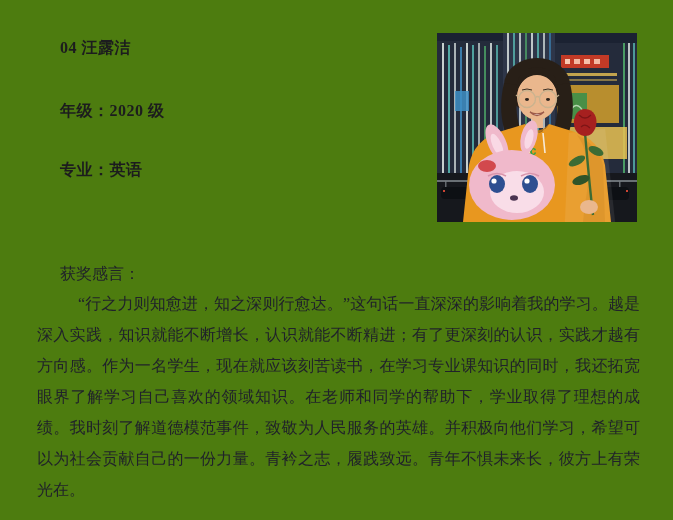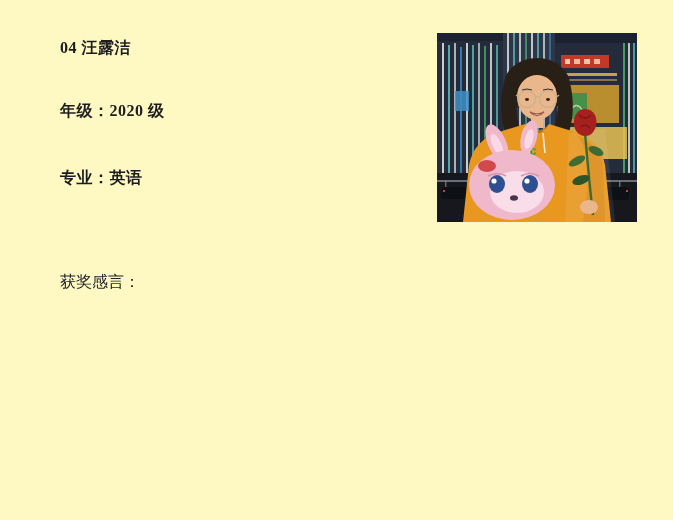--- a/index.html
+++ b/index.html
@@ -5,44 +5,43 @@
   html, body { margin: 0; padding: 0; }
   body {
     width: 673px; height: 520px;
     background: #ffffff;
     font-family: "Liberation Serif", "DejaVu Serif", serif;
     overflow: hidden;
   }
   .page {
     position: relative;
     width: 673px; height: 520px;
-    background: #fef9c3;
+    background: #4d7c0f;
   }
   .hline {
     position: absolute;
     left: 60px;
     font-size: 16px;
     line-height: 20px;
     font-weight: bold;
     color: #1c1c1e;
     letter-spacing: 0.5px;
     white-space: nowrap;
   }
   .hline.idname  { top: 38px; }
   .hline.grade   { top: 101px; text-align: center; }
-  .hline.major   { top: 168px; }
+  .hline.major   { top: 160px; }
   .speech-heading {
     position: absolute;
     left: 60px; top: 264px;
     font-size: 16px;
     line-height: 20px;
     font-weight: normal;
     color: #20222a;
     white-space: nowrap;
-    margin-top: 8px;
   }
   .speech-paragraph {
     position: absolute;
     left: 37px; top: 288px;
     width: 603px;
     margin: 0;
     font-size: 16px;
     line-height: 31px;
     color: #20222a;
     text-align: justify;
@@ -197,14 +196,15 @@
           <path d="M143,98 L148,104 L153,98 Z" fill="#3c6b34"></path>
           <path d="M148,76 C157,76 161,85 159,93 C157,100 153,103 148,103 C143,103 138,99 137,92 C136,84 140,76 148,76 Z" fill="#a6201f"></path>
           <path d="M142,82 Q148,88 154,82 M144,94 Q148,90 153,95" stroke-width="1.2" fill="none" stroke="#7d1516"></path>
           <ellipse cx="152" cy="174" rx="9" ry="7" fill="#eab78d"></ellipse>
         </g>
       </g>
     </svg>
   </div>
 
   <div class="speech-heading">获奖感言：</div>
+  <p class="speech-paragraph">“行之力则知愈进，知之深则行愈达。”这句话一直深深的影响着我的学习。越是深入实践，知识就能不断增长，认识就能不断精进；有了更深刻的认识，实践才越有方向感。作为一名学生，现在就应该刻苦读书，在学习专业课知识的同时，我还拓宽眼界了解学习自己喜欢的领域知识。在老师和同学的帮助下，学业取得了理想的成绩。我时刻了解道德模范事件，致敬为人民服务的英雄。并积极向他们学习，希望可以为社会贡献自己的一份力量。青衿之志，履践致远。青年不惧未来长，彼方上有荣光在。</p>
 
 </div>
 
 </body></html>

